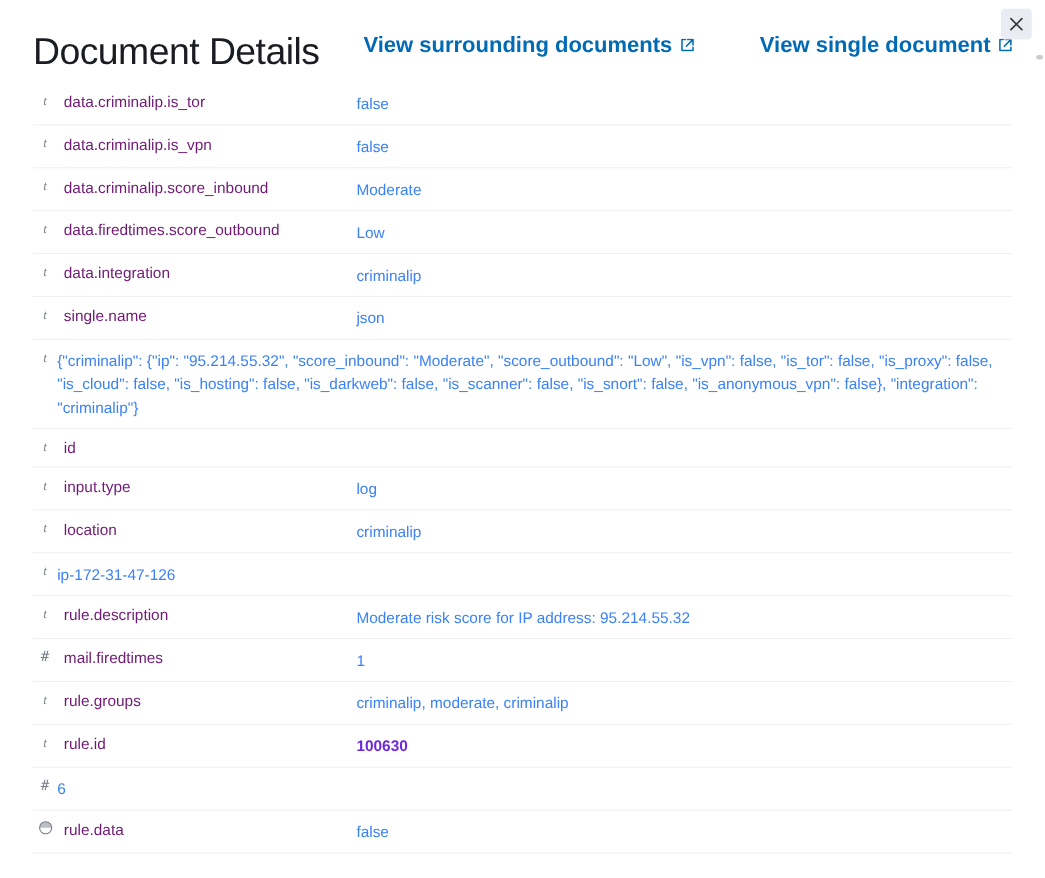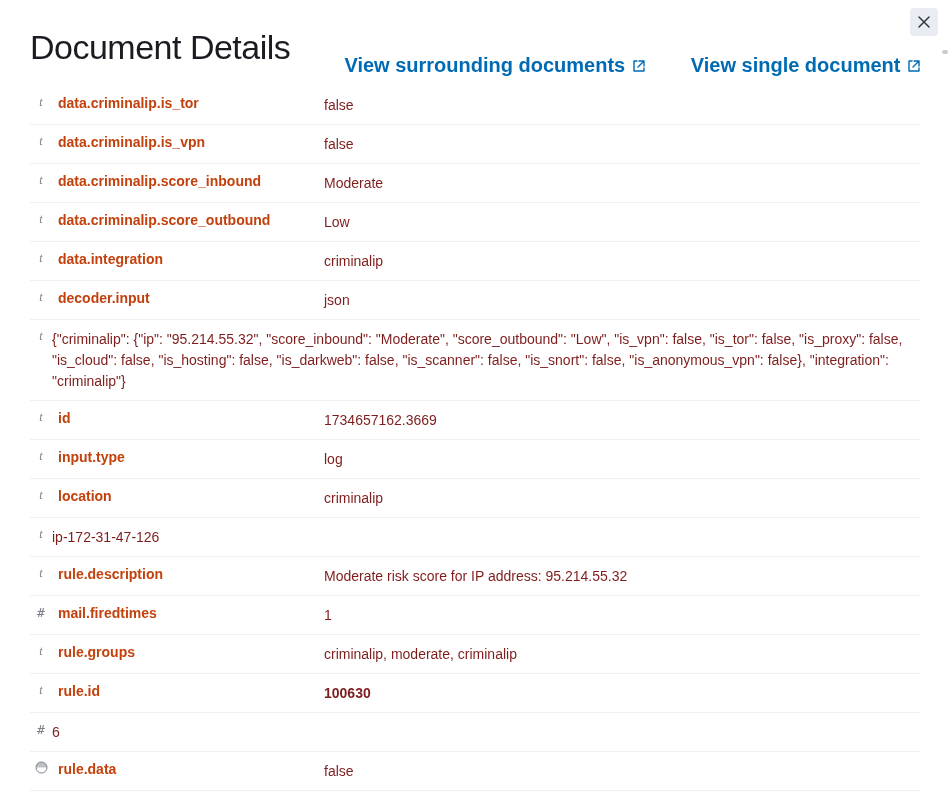--- a/index.html
+++ b/index.html
@@ -23,23 +23,22 @@
     }
     .title {
       font-size: 34px;
       font-weight: 400;
       color: #1a1c21;
       flex: 1;
       letter-spacing: -0.5px;
     }
     .header-links {
       display: flex;
-      gap: 46px;
+      gap: 60px;
       padding-top: 0px;
-      margin-top: 24px;
     }
     .header-link {
       color: #006bb4;
       font-size: 20px;
       font-weight: 600;
       line-height: 1.3;
       text-decoration: none;
       cursor: pointer;
       display: inline-block;
     }
@@ -93,37 +92,37 @@
     .type-col .hash {
       font-size: 13px;
       font-family: monospace;
       color: #7a7f89;
       font-style: normal;
     }
     .type-col svg { display:block; }
     .field-col {
       width: 272px;
       flex-shrink: 0;
-      font-weight: 700;
+      font-weight: 400;
       font-size: 14px;
-      color: #c2410c;
+      color: #701a75;
       padding-left: 6px;
       padding-top: 1px;
       word-break: break-word;
     }
     .value-col {
       flex: 1;
       font-size: 14px;
-      color: #7f1d1d;
+      color: #3b82f6;
       word-break: break-word;
       line-height: 1.5;
       padding-top: 1px;
     }
     .value-col.link {
-      color: #7f1d1d;
+      color: #6d28d9;
       font-weight: 700;
       cursor: pointer;
     }
     .scroll-indicator {
       position: absolute;
       right: 2px;
       top: 50px;
       width: 6px;
       height: 4px;
       background: #c9cbd1;
@@ -180,49 +179,48 @@
         <div class="type-col">
           <span class="glyph">t</span>
         </div>
         <div class="field-col">data.criminalip.score_inbound</div>
         <div class="value-col">Moderate</div>
       </div>
       <div class="row">
         <div class="type-col">
           <span class="glyph">t</span>
         </div>
-        <div class="field-col">data.criminalip.score_outbound</div>
+        <div class="field-col">data.firedtimes.score_outbound</div>
         <div class="value-col">Low</div>
       </div>
       <div class="row">
         <div class="type-col">
           <span class="glyph">t</span>
         </div>
         <div class="field-col">data.integration</div>
         <div class="value-col">criminalip</div>
       </div>
       <div class="row">
         <div class="type-col">
           <span class="glyph">t</span>
         </div>
-        <div class="field-col">decoder.input</div>
+        <div class="field-col">single.name</div>
         <div class="value-col">json</div>
       </div>
       <div class="row">
         <div class="type-col">
           <span class="glyph">t</span>
         </div>
         <div class="value-col">{"criminalip": {"ip": "95.214.55.32", "score_inbound": "Moderate", "score_outbound": "Low", "is_vpn": false, "is_tor": false, "is_proxy": false, "is_cloud": false, "is_hosting": false, "is_darkweb": false, "is_scanner": false, "is_snort": false, "is_anonymous_vpn": false}, "integration": "criminalip"}</div>
       </div>
       <div class="row">
         <div class="type-col">
           <span class="glyph">t</span>
         </div>
         <div class="field-col">id</div>
-        <div class="value-col">1734657162.3669</div>
       </div>
       <div class="row">
         <div class="type-col">
           <span class="glyph">t</span>
         </div>
         <div class="field-col">input.type</div>
         <div class="value-col">log</div>
       </div>
       <div class="row">
         <div class="type-col">

